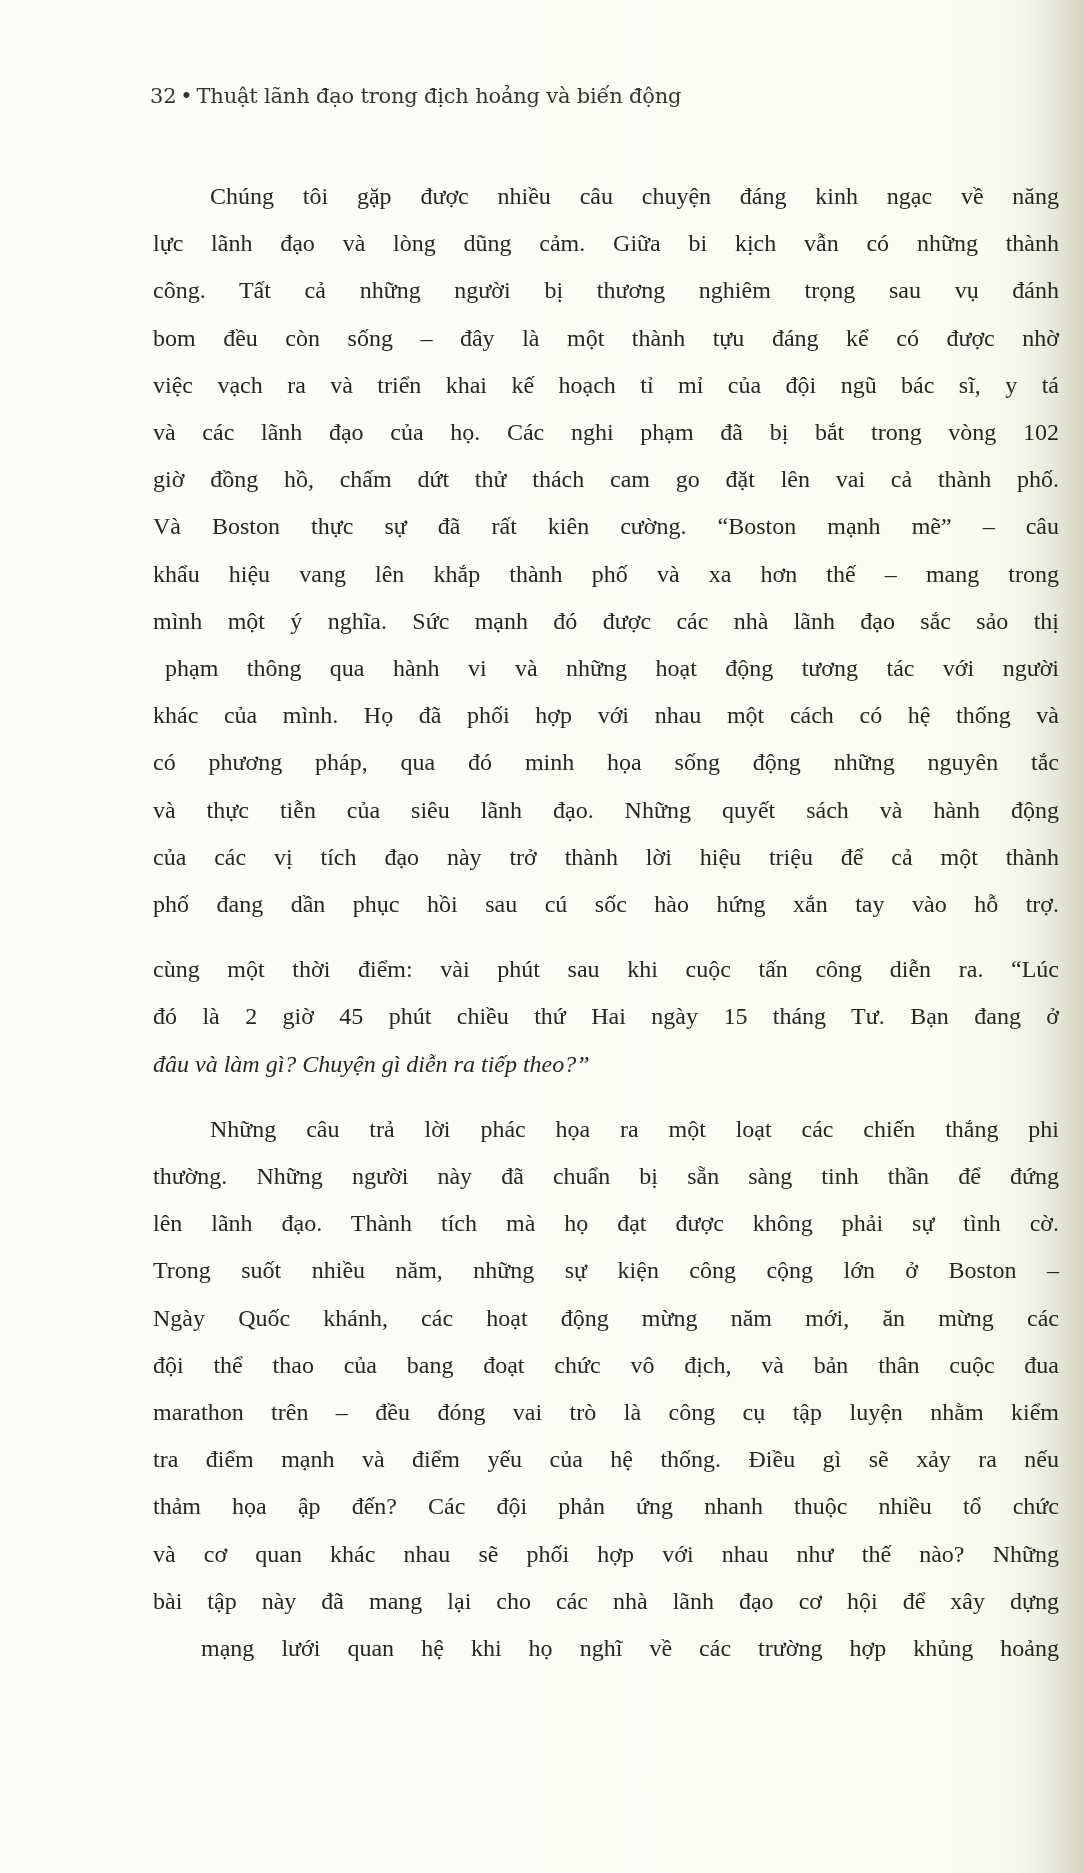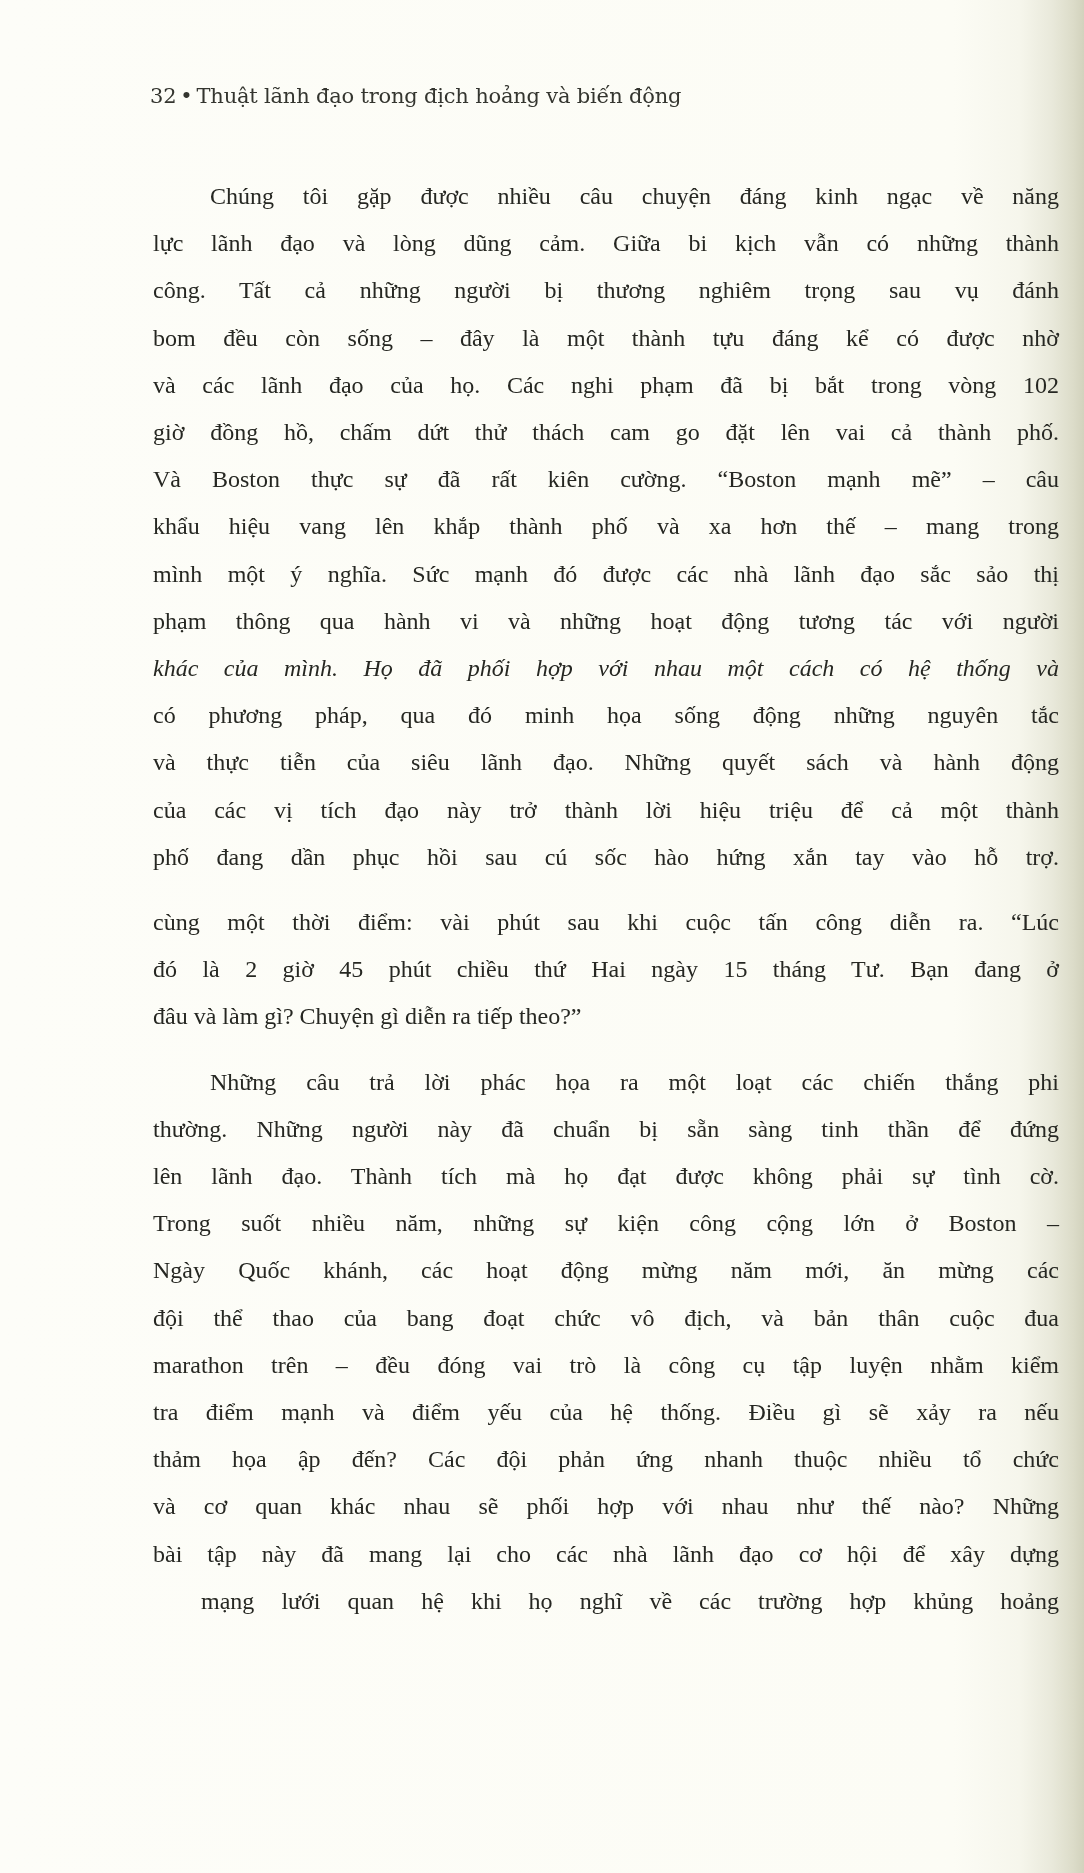--- a/index.html
+++ b/index.html
@@ -75,37 +75,38 @@
     <span>32</span><span class="sep">•</span><span>Thuật lãnh đạo trong địch hoảng và biến động</span>
   </div>
 
   <div class="body-text">
 
     <p>
       <span class="line full" style="white-space: nowrap; display: block; padding-left: 57px; text-indent: 0px;"><span style="white-space: nowrap; word-spacing: 0px;">Chúng tôi gặp được nhiều câu chuyện đáng kinh ngạc về năng</span></span>
       <span class="line full" style="white-space: nowrap; display: block; text-indent: 0px;"><span style="white-space: nowrap; word-spacing: 0px;">lực lãnh đạo và lòng dũng cảm. Giữa bi kịch vẫn có những thành</span></span>
       <span class="line full" style="white-space: nowrap; display: block; text-indent: 0px;"><span style="white-space: nowrap; word-spacing: 0px;">công. Tất cả những người bị thương nghiêm trọng sau vụ đánh</span></span>
       <span class="line full" style="white-space: nowrap; display: block; text-indent: 0px;"><span style="white-space: nowrap; word-spacing: 0px;">bom đều còn sống – đây là một thành tựu đáng kể có được nhờ</span></span>
+      <span class="line full" style="white-space: nowrap; display: block; text-indent: 0px;"><span style="white-space: nowrap; word-spacing: 0px;">việc vạch ra và triển khai kế hoạch tỉ mỉ của đội ngũ bác sĩ, y tá</span></span>
       <span class="line full" style="white-space: nowrap; display: block; text-indent: 0px;"><span style="white-space: nowrap; word-spacing: 0px;">và các lãnh đạo của họ. Các nghi phạm đã bị bắt trong vòng 102</span></span>
       <span class="line full" style="white-space: nowrap; display: block; text-indent: 0px;"><span style="white-space: nowrap; word-spacing: 0px;">giờ đồng hồ, chấm dứt thử thách cam go đặt lên vai cả thành phố.</span></span>
       <span class="line full" style="white-space: nowrap; display: block; text-indent: 0px;"><span style="white-space: nowrap; word-spacing: 0px;">Và Boston thực sự đã rất kiên cường. “Boston mạnh mẽ” – câu</span></span>
       <span class="line full" style="white-space: nowrap; display: block; text-indent: 0px;"><span style="white-space: nowrap; word-spacing: 0px;">khẩu hiệu vang lên khắp thành phố và xa hơn thế – mang trong</span></span>
       <span class="line full" style="white-space: nowrap; display: block; text-indent: 0px;"><span style="white-space: nowrap; word-spacing: 0px;">mình một ý nghĩa. Sức mạnh đó được các nhà lãnh đạo sắc sảo thị</span></span>
-      <span class="line full" style="white-space: nowrap; display: block; text-indent: 0px;"><span style="white-space: nowrap; word-spacing: 0px;">phạm thông qua hành vi và những hoạt động tương tác với người</span></span>
-      <span class="line full" style="white-space: nowrap; display: block; text-indent: 0px; font-style: italic;"><span style="white-space: nowrap; word-spacing: 0px;">khác của mình. Họ đã phối hợp với nhau một cách có hệ thống và</span></span>
+      <span class="line full" style="white-space: nowrap; display: block; text-indent: 0px; margin-left: 12px;"><span style="white-space: nowrap; word-spacing: 0px;">phạm thông qua hành vi và những hoạt động tương tác với người</span></span>
+      <span class="line full" style="white-space: nowrap; display: block; text-indent: 0px;"><span style="white-space: nowrap; word-spacing: 0px;">khác của mình. Họ đã phối hợp với nhau một cách có hệ thống và</span></span>
       <span class="line full" style="white-space: nowrap; display: block; text-indent: 0px;"><span style="white-space: nowrap; word-spacing: 0px;">có phương pháp, qua đó minh họa sống động những nguyên tắc</span></span>
       <span class="line full" style="white-space: nowrap; display: block; text-indent: 0px;"><span style="white-space: nowrap; word-spacing: 0px;">và thực tiễn của siêu lãnh đạo. Những quyết sách và hành động</span></span>
       <span class="line full" style="white-space: nowrap; display: block; text-indent: 0px;"><span style="white-space: nowrap; word-spacing: 0px;">của các vị tích đạo này trở thành lời hiệu triệu để cả một thành</span></span>
       <span class="line full" style="white-space: nowrap; display: block; text-indent: 0px;"><span style="white-space: nowrap; word-spacing: 0px;">phố đang dần phục hồi sau cú sốc hào hứng xắn tay vào hỗ trợ.</span></span>
     </p>
 
     <p>
       <span class="line full" style="white-space: nowrap; display: block; text-indent: 0px;"><span style="white-space: nowrap; word-spacing: 0px;">cùng một thời điểm: vài phút sau khi cuộc tấn công diễn ra. “Lúc</span></span>
       <span class="line full" style="white-space: nowrap; display: block; text-indent: 0px;"><span style="white-space: nowrap; word-spacing: 0px;">đó là 2 giờ 45 phút chiều thứ Hai ngày 15 tháng Tư. Bạn đang ở</span></span>
-      <span class="line last" style="white-space: nowrap; display: block; text-indent: 0px;">đâu và làm gì? Chuyện gì diễn ra tiếp theo?”</span>
+      <span class="line last" style="white-space: nowrap; display: block; text-indent: 0px; font-style: italic;">đâu và làm gì? Chuyện gì diễn ra tiếp theo?”</span>
     </p>
 
     <p>
       <span class="line full" style="white-space: nowrap; display: block; padding-left: 57px; text-indent: 0px;"><span style="white-space: nowrap; word-spacing: 0px;">Những câu trả lời phác họa ra một loạt các chiến thắng phi</span></span>
       <span class="line full" style="white-space: nowrap; display: block; text-indent: 0px;"><span style="white-space: nowrap; word-spacing: 0px;">thường. Những người này đã chuẩn bị sẵn sàng tinh thần để đứng</span></span>
       <span class="line full" style="white-space: nowrap; display: block; text-indent: 0px;"><span style="white-space: nowrap; word-spacing: 0px;">lên lãnh đạo. Thành tích mà họ đạt được không phải sự tình cờ.</span></span>
       <span class="line full" style="white-space: nowrap; display: block; text-indent: 0px;"><span style="white-space: nowrap; word-spacing: 0px;">Trong suốt nhiều năm, những sự kiện công cộng lớn ở Boston –</span></span>
       <span class="line full" style="white-space: nowrap; display: block; text-indent: 0px;"><span style="white-space: nowrap; word-spacing: 0px;">Ngày Quốc khánh, các hoạt động mừng năm mới, ăn mừng các</span></span>
       <span class="line full" style="white-space: nowrap; display: block; text-indent: 0px;"><span style="white-space: nowrap; word-spacing: 0px;">đội thể thao của bang đoạt chức vô địch, và bản thân cuộc đua</span></span>
       <span class="line full" style="white-space: nowrap; display: block; text-indent: 0px;"><span style="white-space: nowrap; word-spacing: 0px;">marathon trên – đều đóng vai trò là công cụ tập luyện nhằm kiểm</span></span>

